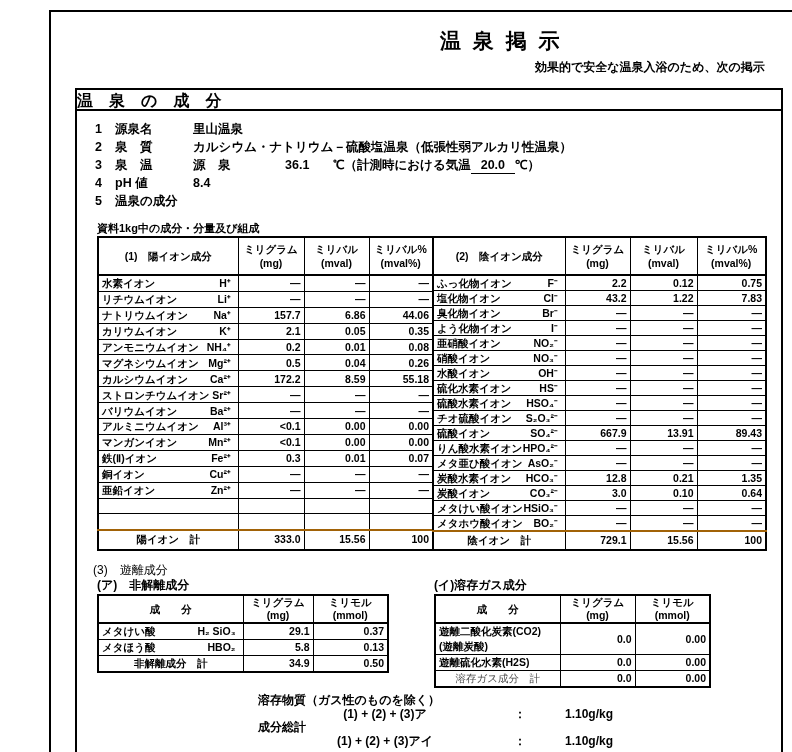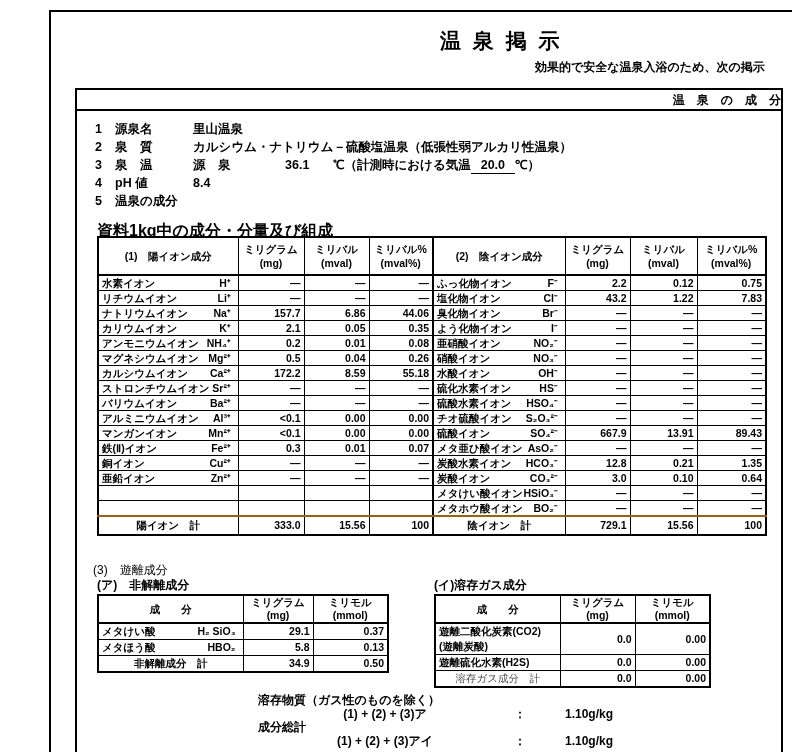--- a/index.html
+++ b/index.html
@@ -29,37 +29,37 @@
   }
   
   .inner-box {
     position: absolute; left: 75px; top: 88px;
     width: 708px; height: 700px;
     border: 2px solid #000; background: #fff;
   }
   .box-heading {
     height: 21px; line-height: 21px;
     border-bottom: 2px solid #000;
-    text-align: right; font-weight: bold; font-size: 12px;
+    text-align: left; font-weight: bold; font-size: 16px;
   }
   
   .items {
     position: absolute; left: 18px; top: 30px;
     font-size: 12.5px; font-weight: bold; white-space: nowrap;
   }
   .item { height: 18px; line-height: 18px; display: flex; }
   .item .no { width: 20px; }
   .item .lbl { width: 78px; }
   .item3 .sub { width: 92px; }
   .item3 .temp { width: 48px; }
   .underlined { border-bottom: 1.5px solid #000; padding: 0 10px; }
   
   .table-caption {
     position: absolute; left: 20px; top: 131px;
-    font-size: 16px; font-weight: bold;
+    font-size: 11px; font-weight: bold;
   }
   
   .main-tables { position: absolute; left: 20px; top: 146px; display: flex; }
   table { border-collapse: collapse; table-layout: fixed; background: #fff; }
   .ion-table { border: 2px solid #000; font-weight: bold; }
   .anion-table { margin-left: -2px; }
   .ion-table th, .ion-table td {
     border: 1px solid #000; font-size: 10.5px;
     padding: 0 3px; height: 15px; line-height: 14px;
     overflow: hidden; white-space: nowrap;
@@ -484,20 +484,31 @@
           <tr>
             <td class="ncell">
               <span class="cell-flex">
                 <span>硫酸イオン</span>
                 <span class="iformula">SO₄²⁻</span>
               </span>
             </td>
             <td class="num">667.9</td>
             <td class="num">13.91</td>
             <td class="num">89.43</td>
+          </tr>
+          <tr>
+            <td class="ncell">
+              <span class="cell-flex">
+                <span>りん酸水素イオン</span>
+                <span class="iformula">HPO₄²⁻</span>
+              </span>
+            </td>
+            <td class="num">—</td>
+            <td class="num">—</td>
+            <td class="num">—</td>
           </tr>
           <tr>
             <td class="ncell">
               <span class="cell-flex">
                 <span>メタ亜ひ酸イオン</span>
                 <span class="iformula">AsO₂⁻</span>
               </span>
             </td>
             <td class="num">—</td>
             <td class="num">—</td>

